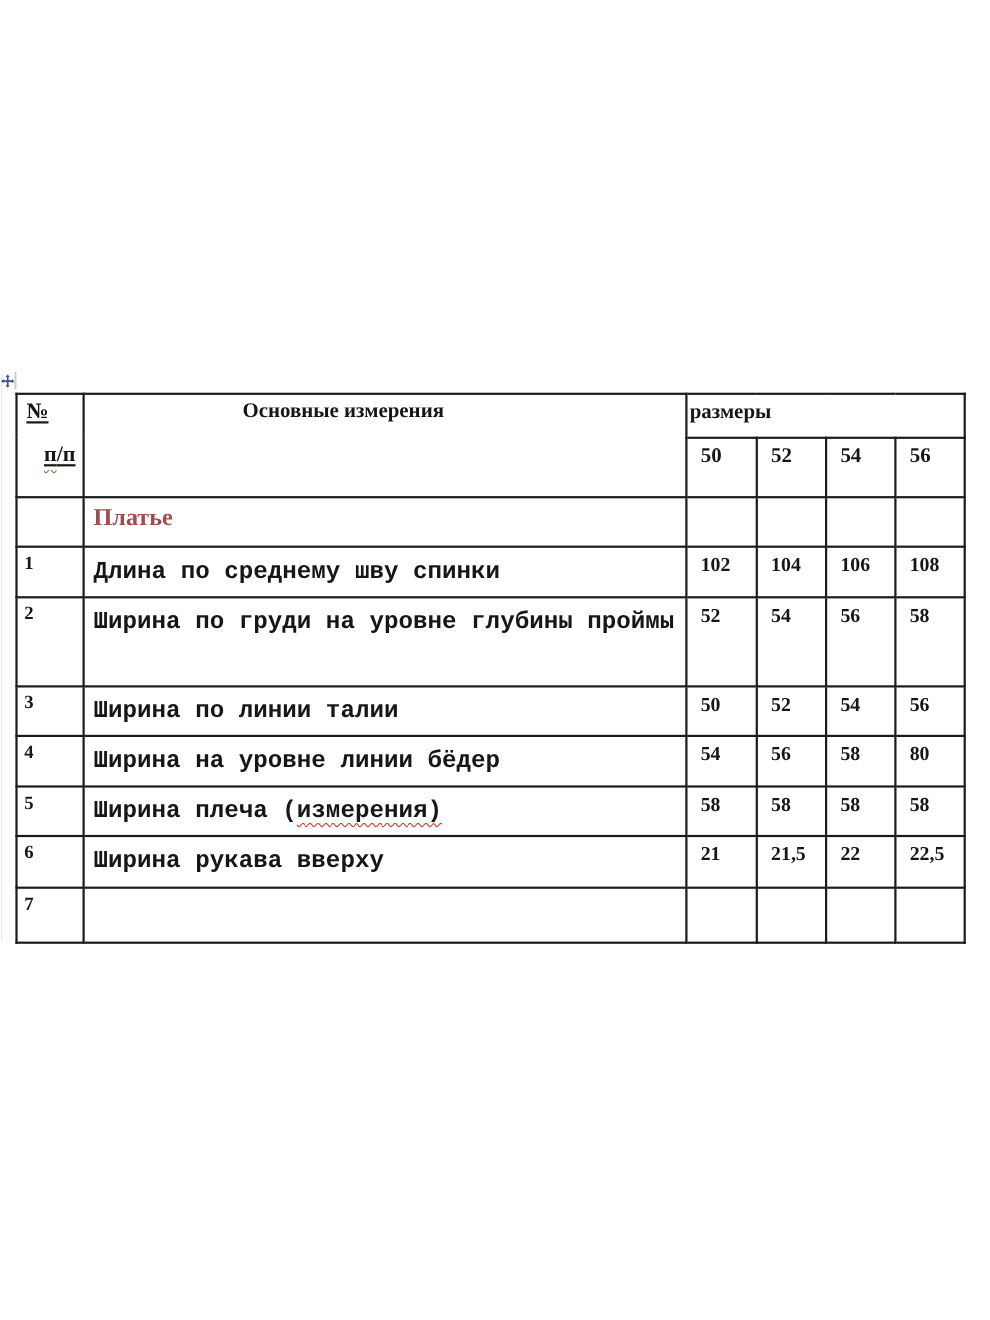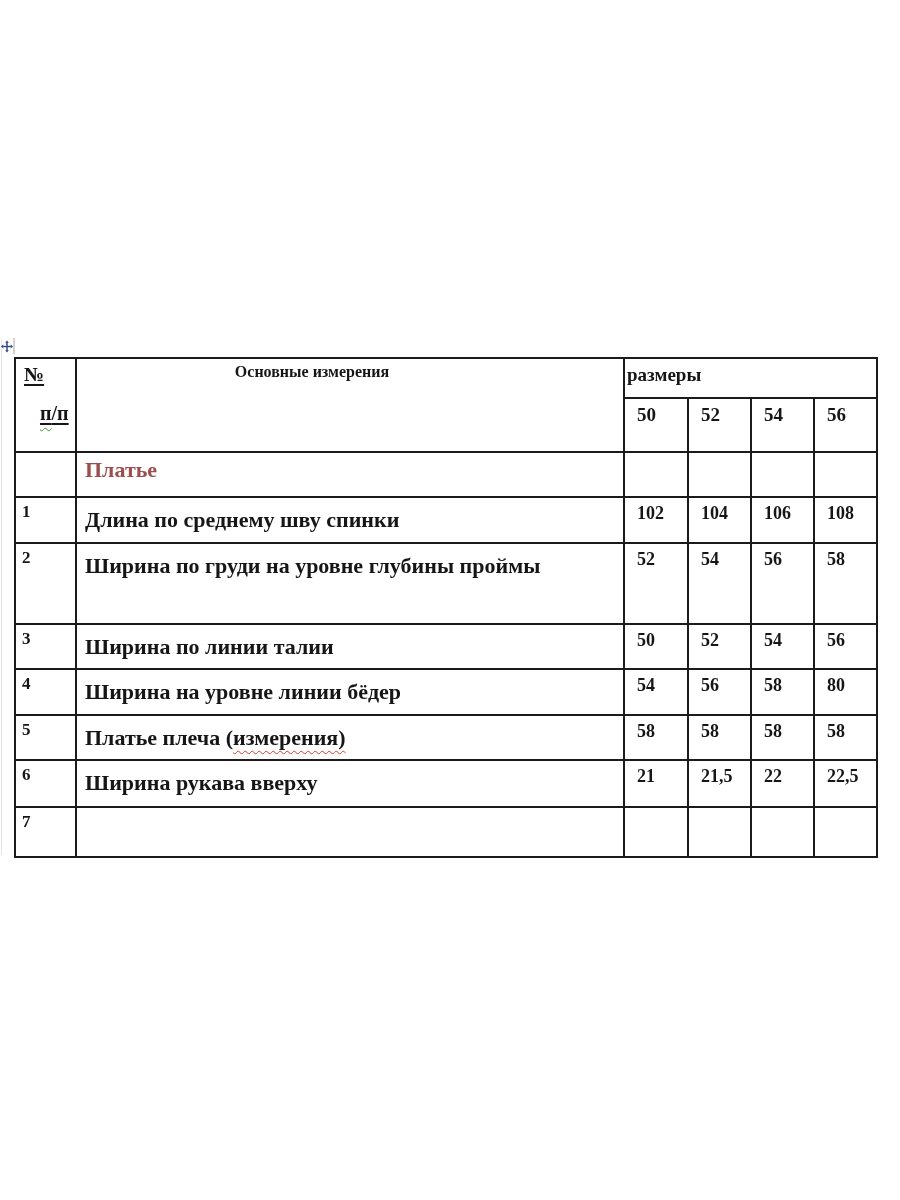--- a/index.html
+++ b/index.html
@@ -42,25 +42,25 @@
     table-layout: fixed;
   }
   td {
     border: 2px solid var(--border-color);
     vertical-align: top;
     font-weight: bold;
     overflow: hidden;
   }
   td.numhdr   { font-size: 20px; padding: 4px 2px 0 8px; }
   td.numhdr .line2 { margin-top: 16px; margin-left: 16px; }
-  td.mhdr     { font-size: 16px; text-align: center; padding: 4px 80px 0 4px; }
+  td.mhdr     { font-size: 19px; text-align: center; padding: 4px 80px 0 4px; }
   td.sizes-title { font-size: 19px; text-align: left; padding: 5px 2px 0 2px; }
   td.szh      { font-size: 19px; padding: 5px 2px 0 12px; }
   td.rownum   { font-size: 17px; padding: 4px 2px 0 6px; }
-  td.label-cell { font-size: 22px; line-height: 1.8; padding: 2px 0 2px 8px; }
+  td.label-cell { font-size: 22px; line-height: 1.8; padding: 2px 0 2px 8px; font-family: Liberation Mono, monospace; }
   td.val      { font-size: 18px; padding: 5px 2px 0 12px; border-radius: 18px; }
   td.section-title { font-size: 22px; color: var(--section-color); padding: 4px 8px 2px 8px; }
   .u { text-decoration: underline; text-decoration-thickness: 2px; text-underline-offset: 3px; }
   .sq-green { text-decoration: underline wavy var(--green); text-decoration-thickness: 1px; text-underline-offset: 7px; }
   .sq-red { text-decoration: underline wavy var(--red); text-decoration-thickness: 1px; text-underline-offset: 5px; }
   tr.hrow1 { height: 40px; }
   tr.hrow2 { height: 54px; }
   tr.r-section { height: 45px; }
   tr.r1 { height: 42px; }
   tr.r2 { height: 81px; }
@@ -144,21 +144,21 @@
       <td class="rownum">4</td>
       <td class="label-cell">Ширина на уровне линии бёдер</td>
       <td class="val">54</td>
       <td class="val">56</td>
       <td class="val">58</td>
       <td class="val">80</td>
     </tr>
 
     <tr class="r5">
       <td class="rownum">5</td>
-      <td class="label-cell"><span>Платье плеча (</span><span class="sq-red">измерения)</span><span></span></td>
+      <td class="label-cell"><span>Ширина плеча (</span><span class="sq-red">измерения)</span><span></span></td>
       <td class="val">58</td>
       <td class="val">58</td>
       <td class="val">58</td>
       <td class="val">58</td>
     </tr>
 
     <tr class="r6">
       <td class="rownum">6</td>
       <td class="label-cell">Ширина рукава вверху</td>
       <td class="val">21</td>

